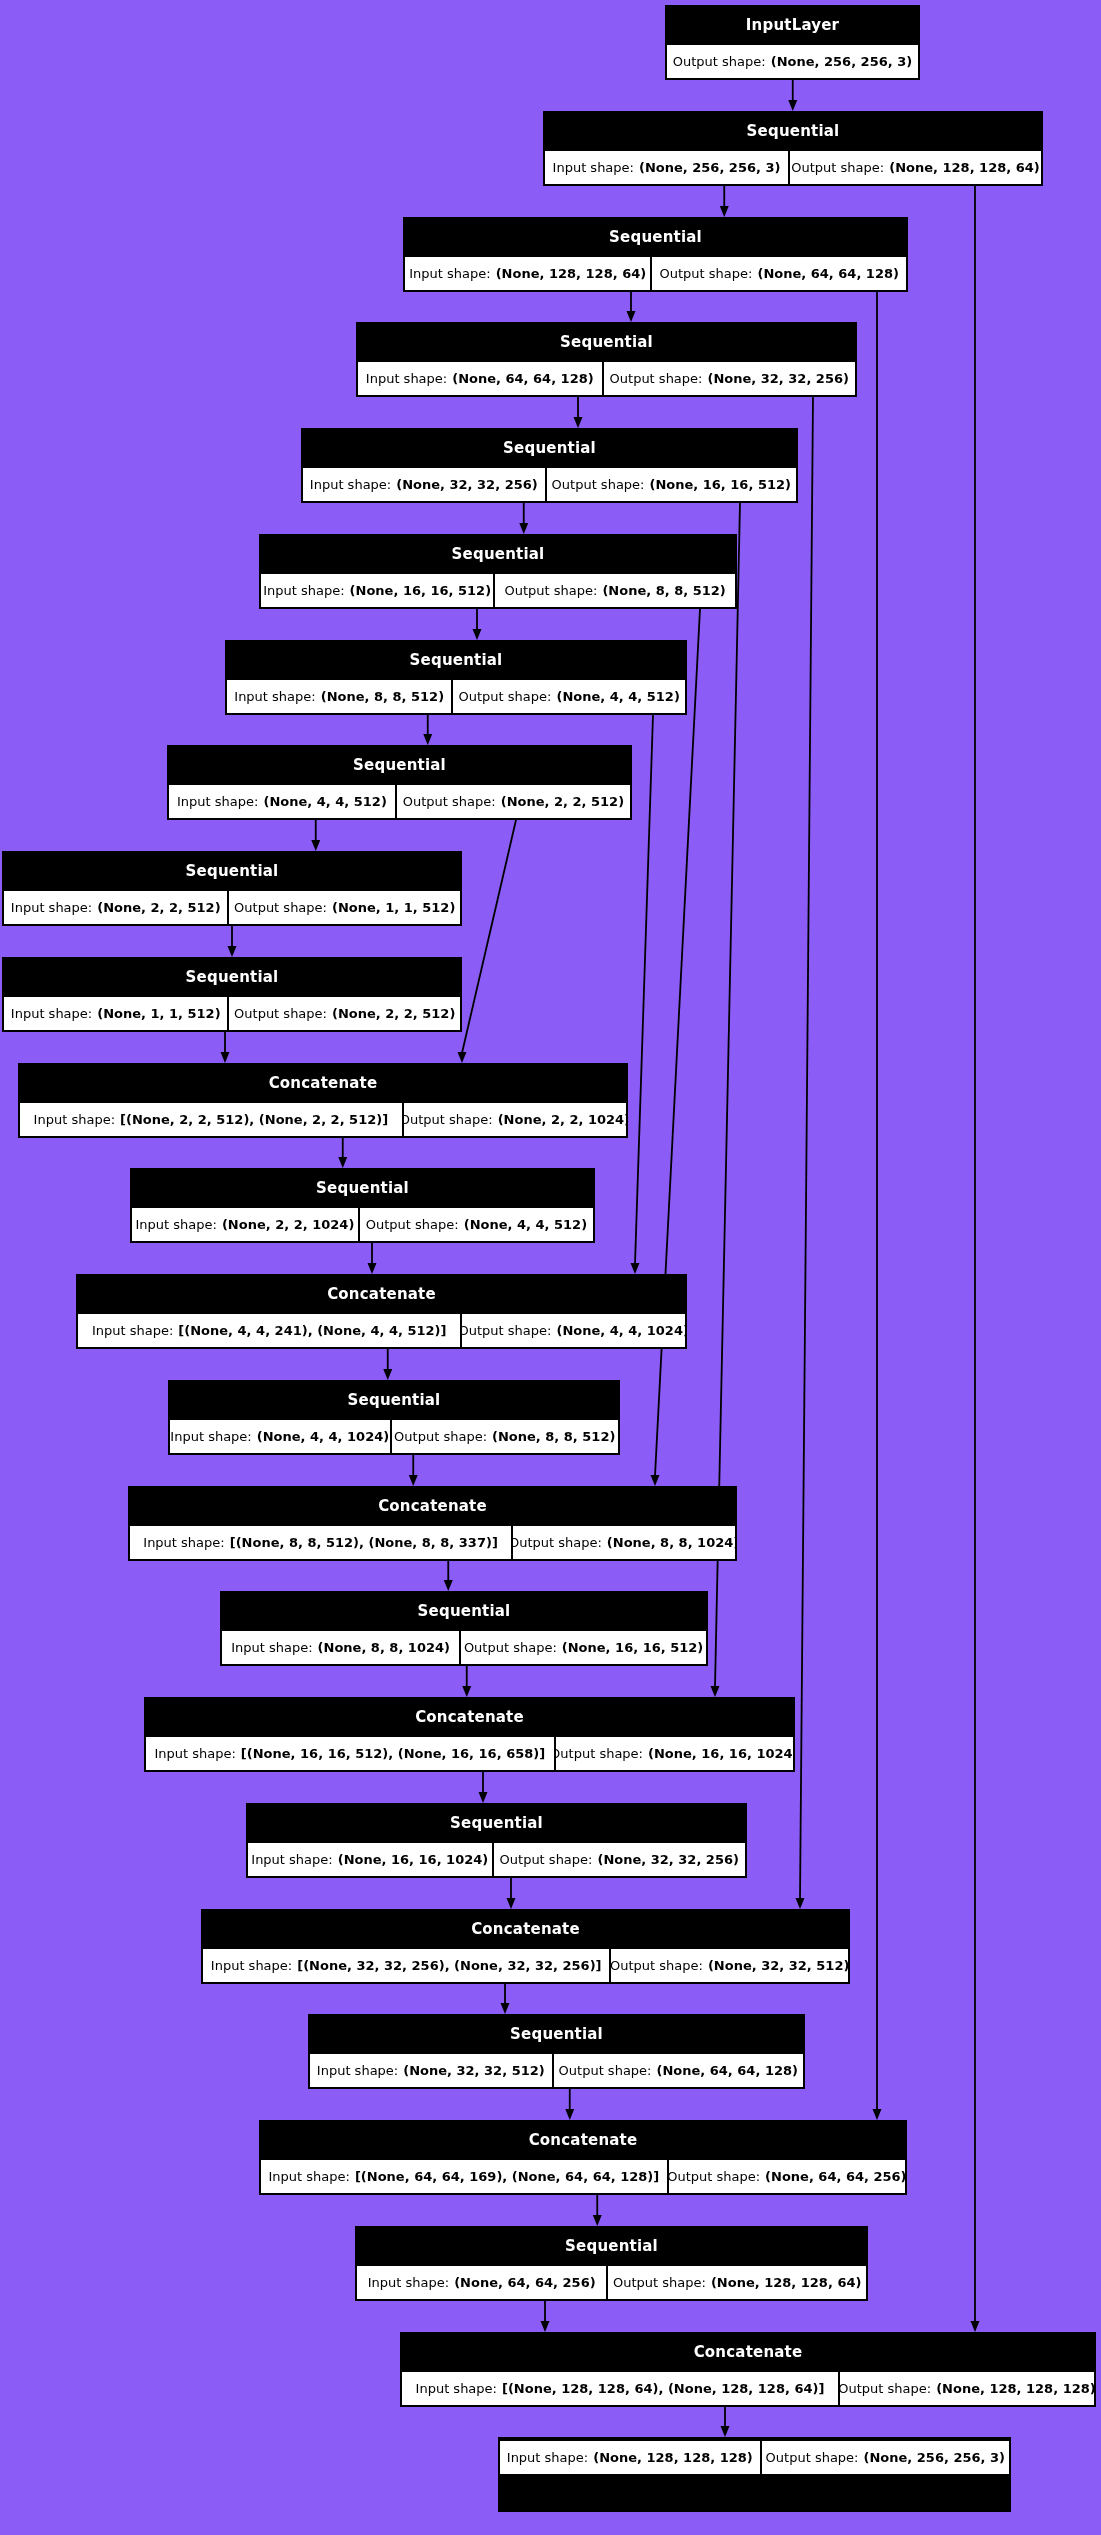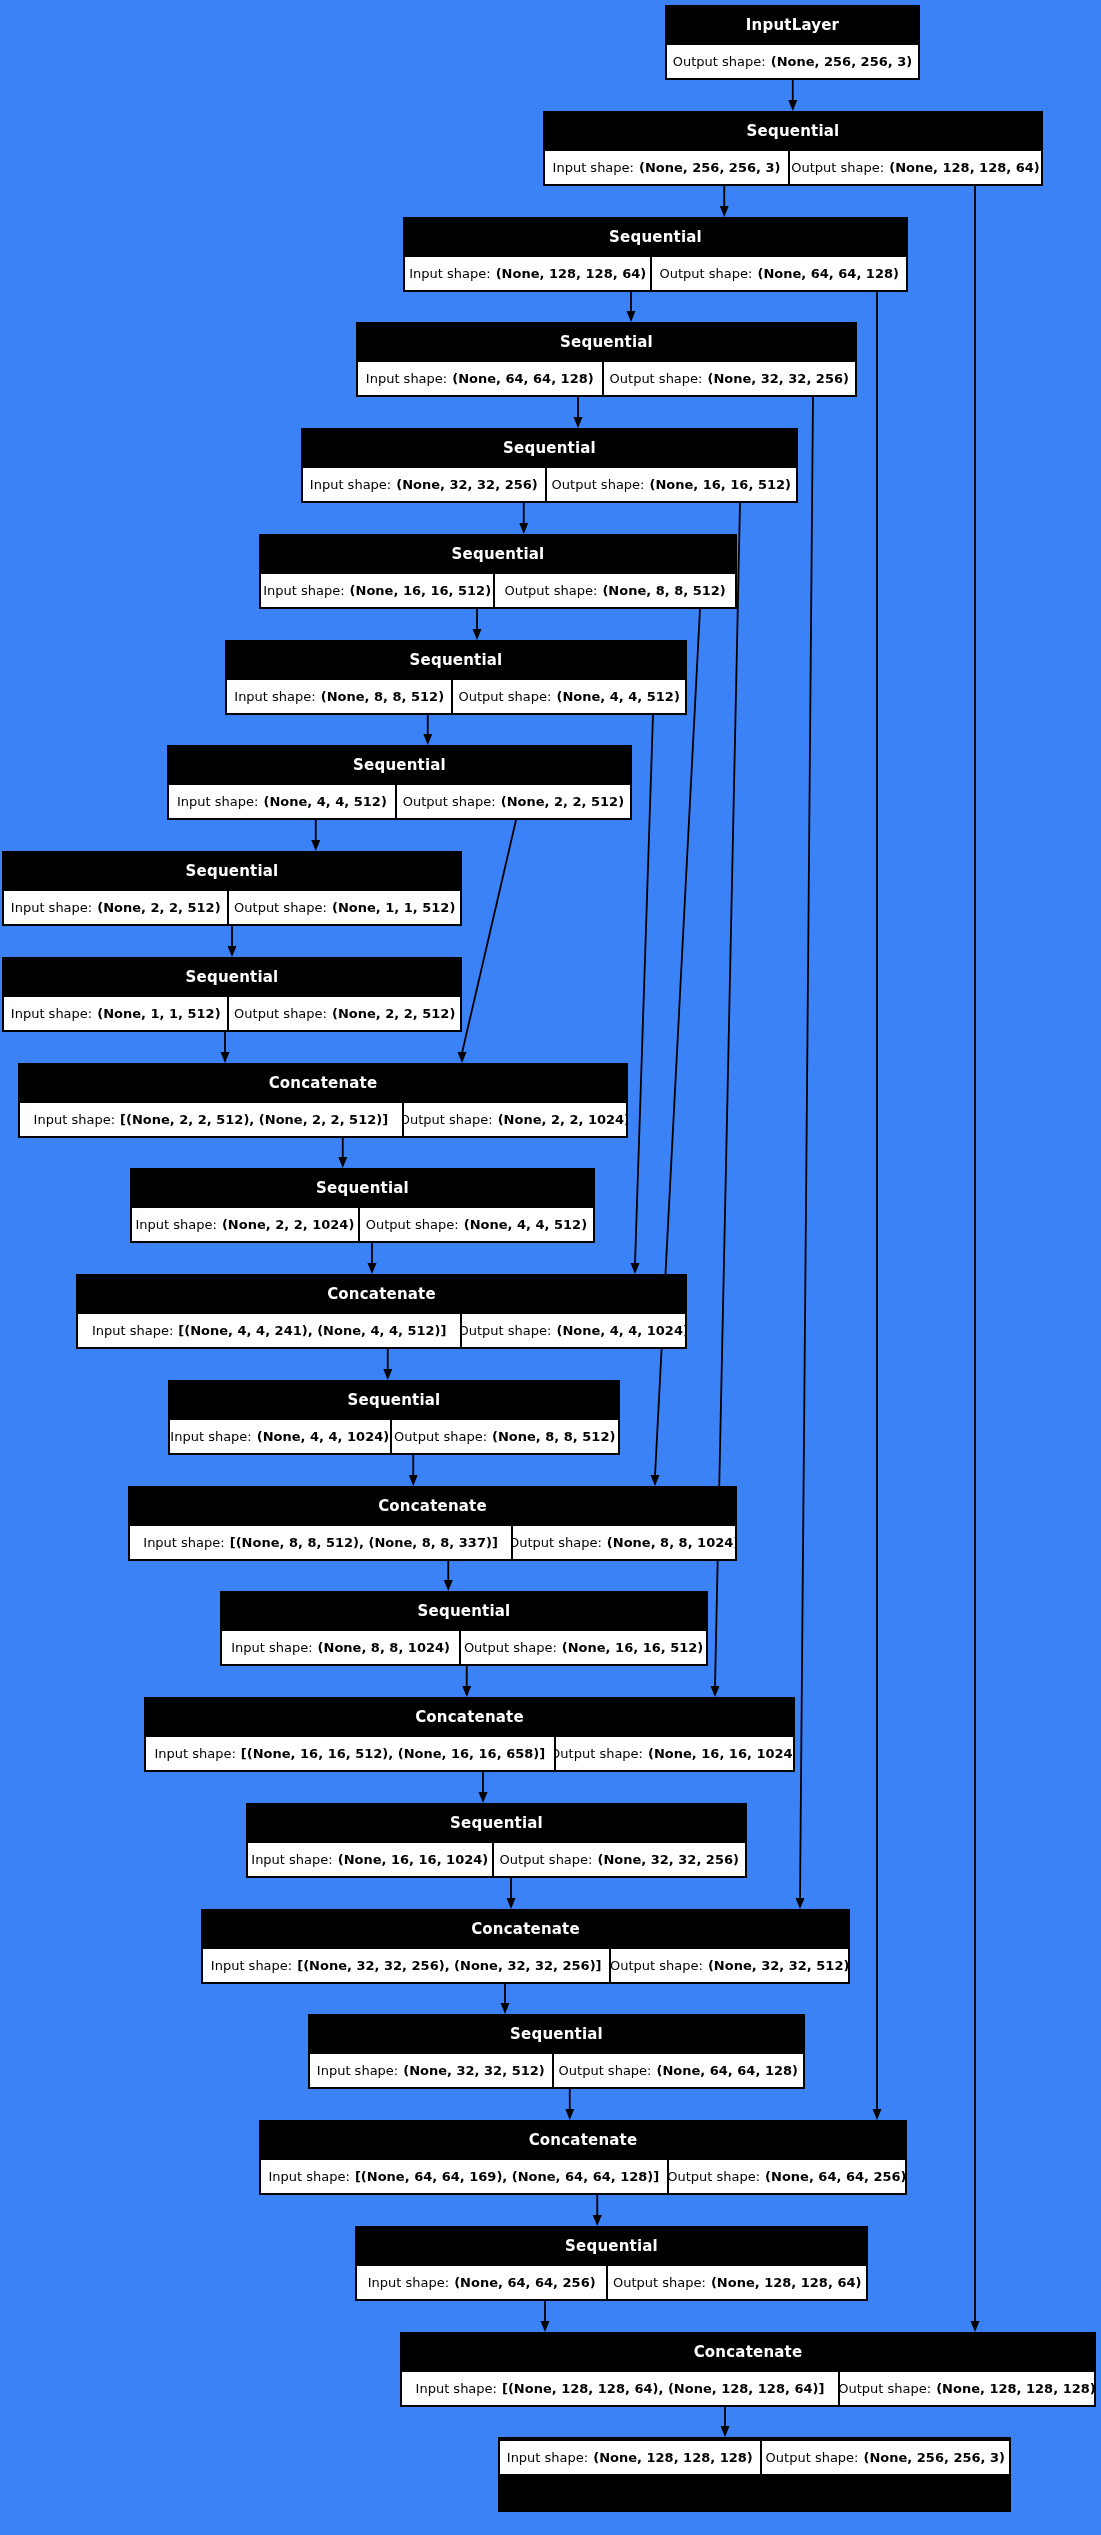--- a/index.html
+++ b/index.html
@@ -1,20 +1,20 @@
 <!DOCTYPE html>
 <html><head>
 <meta charset="utf-8">
 <style>
   html,body{margin:0;padding:0;background:#ffffff;}
   #canvas{
     position:relative;
     width:1101px;
     height:2535px;
-    background:#3b82f6;
+    background:#8b5cf6;
     font-family:"DejaVu Sans","Liberation Sans",sans-serif;
     overflow:hidden;
   }
   #edges{position:absolute;left:0;top:0;width:1101px;height:2535px;}
   .node{
     position:absolute;
     background:#000000;
     border:2px solid #000000;
     box-sizing:border-box;
     height:75px;

